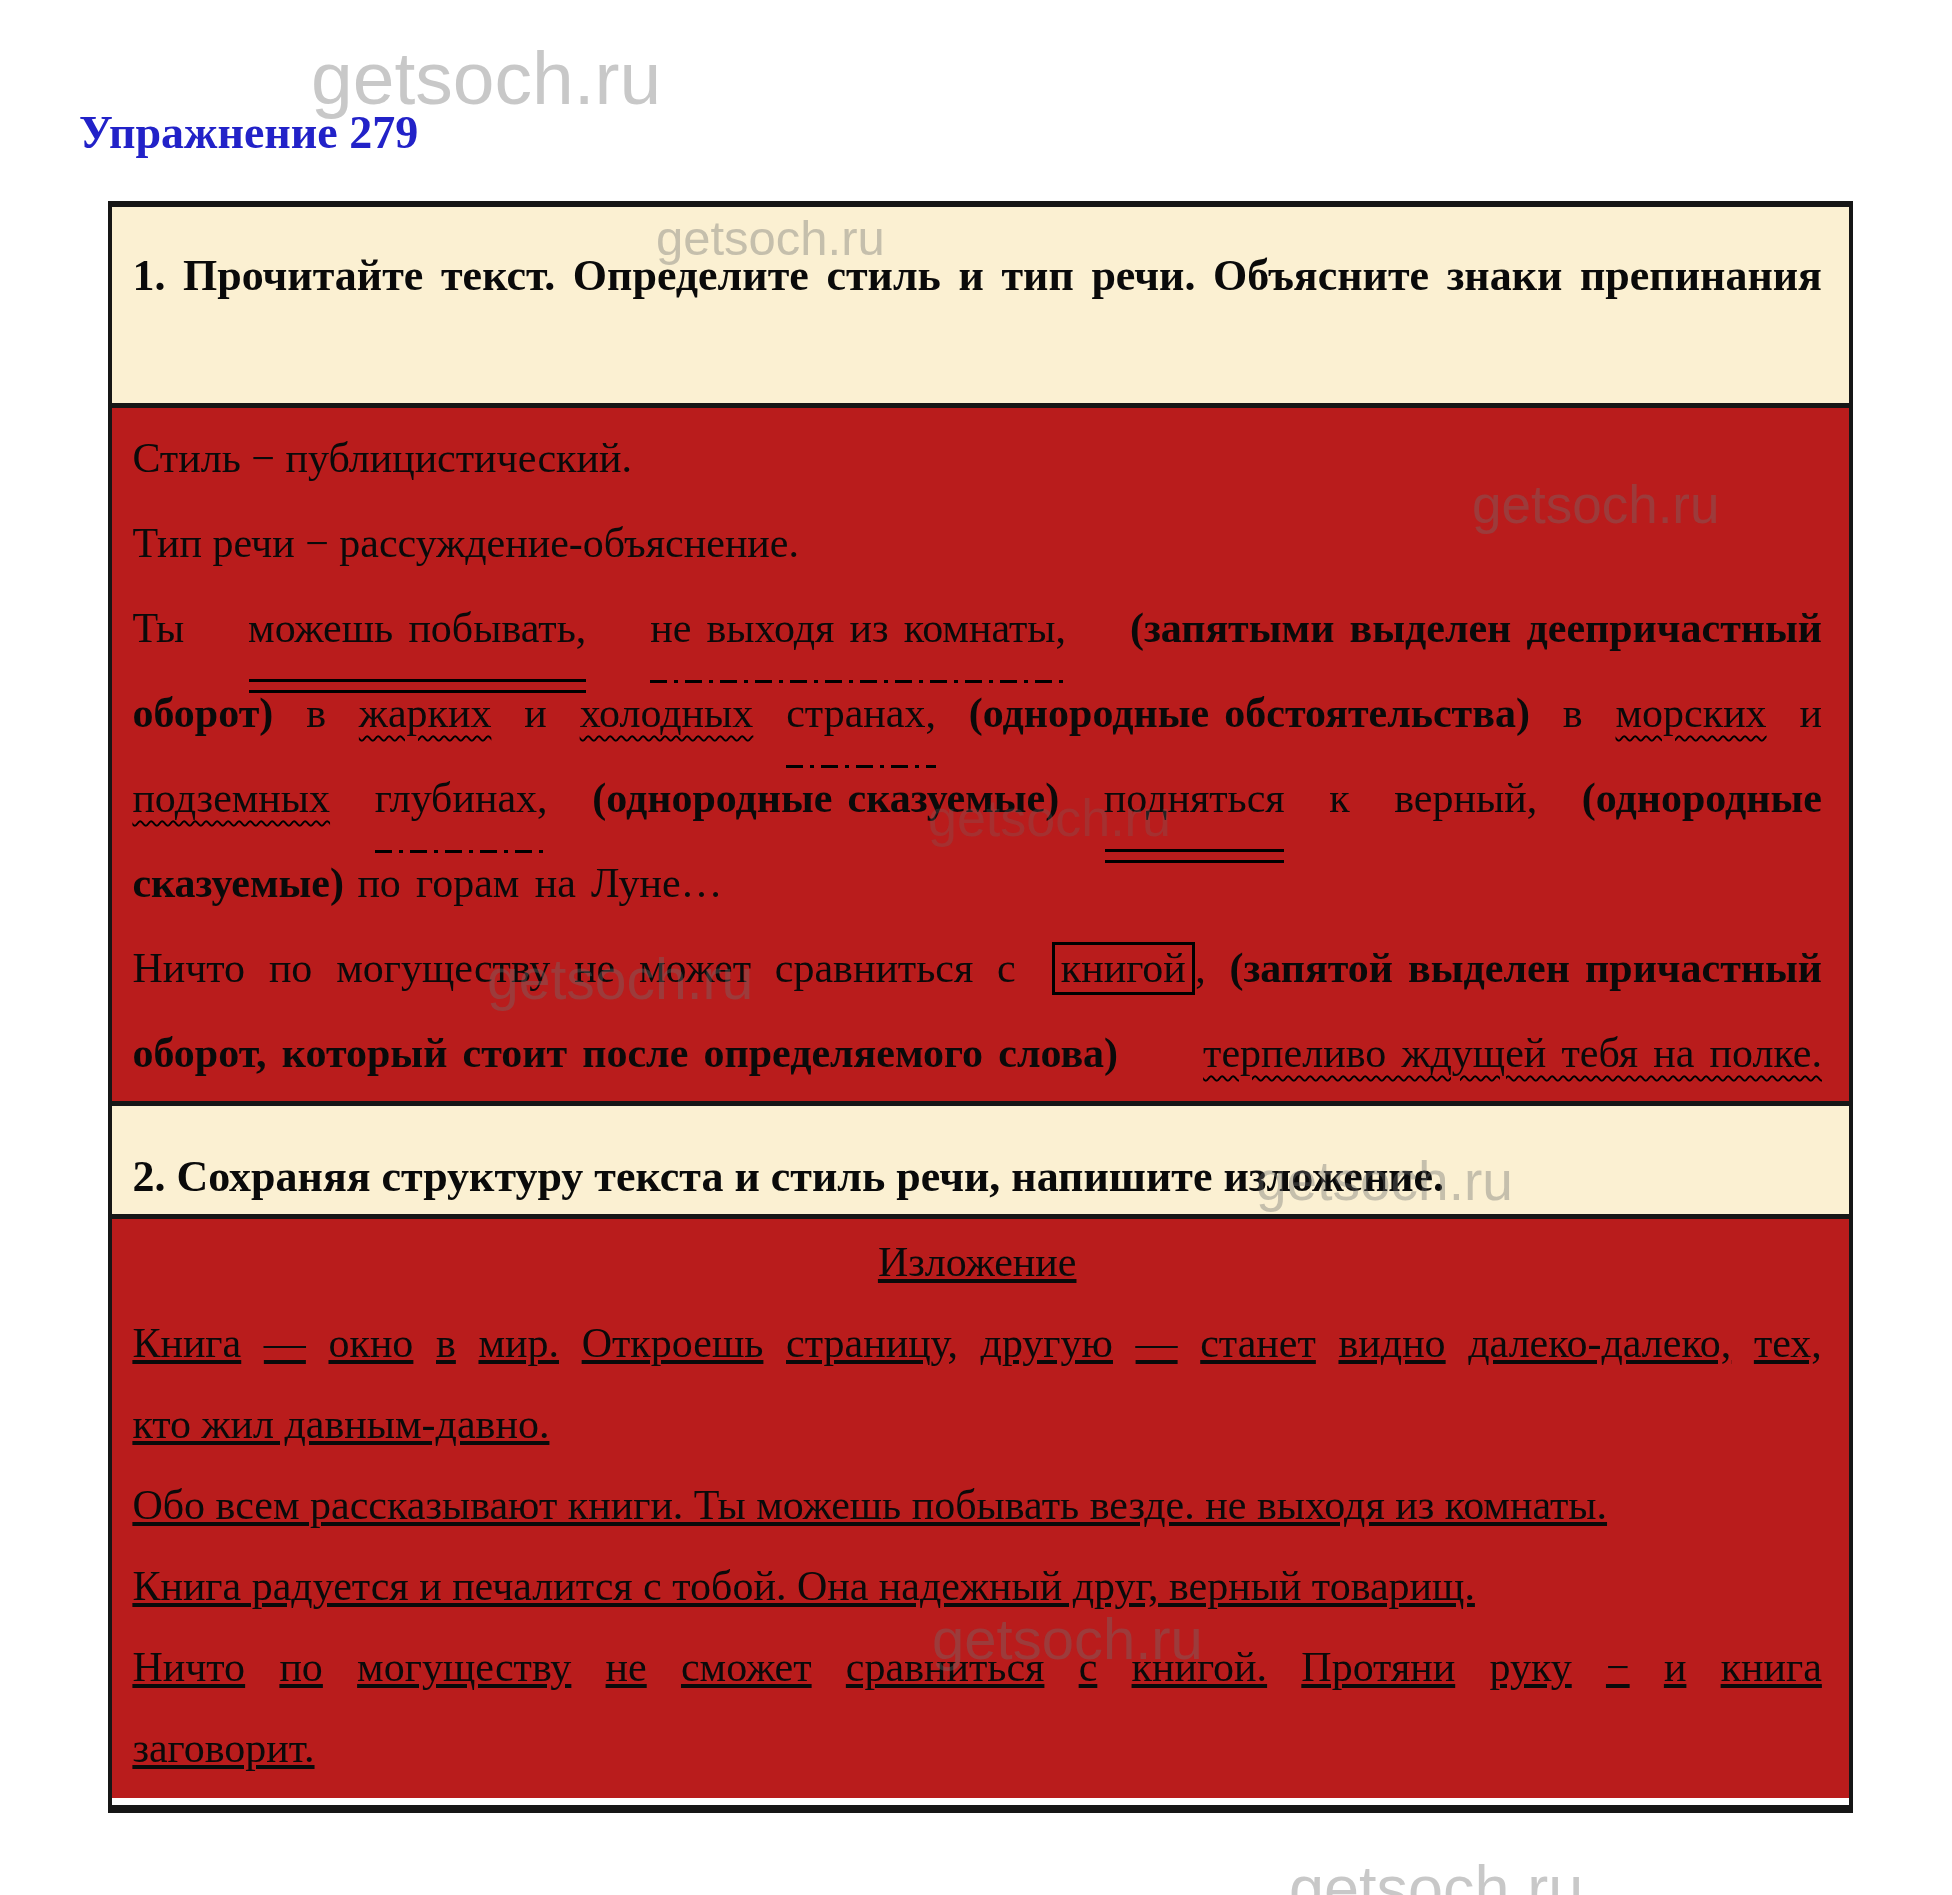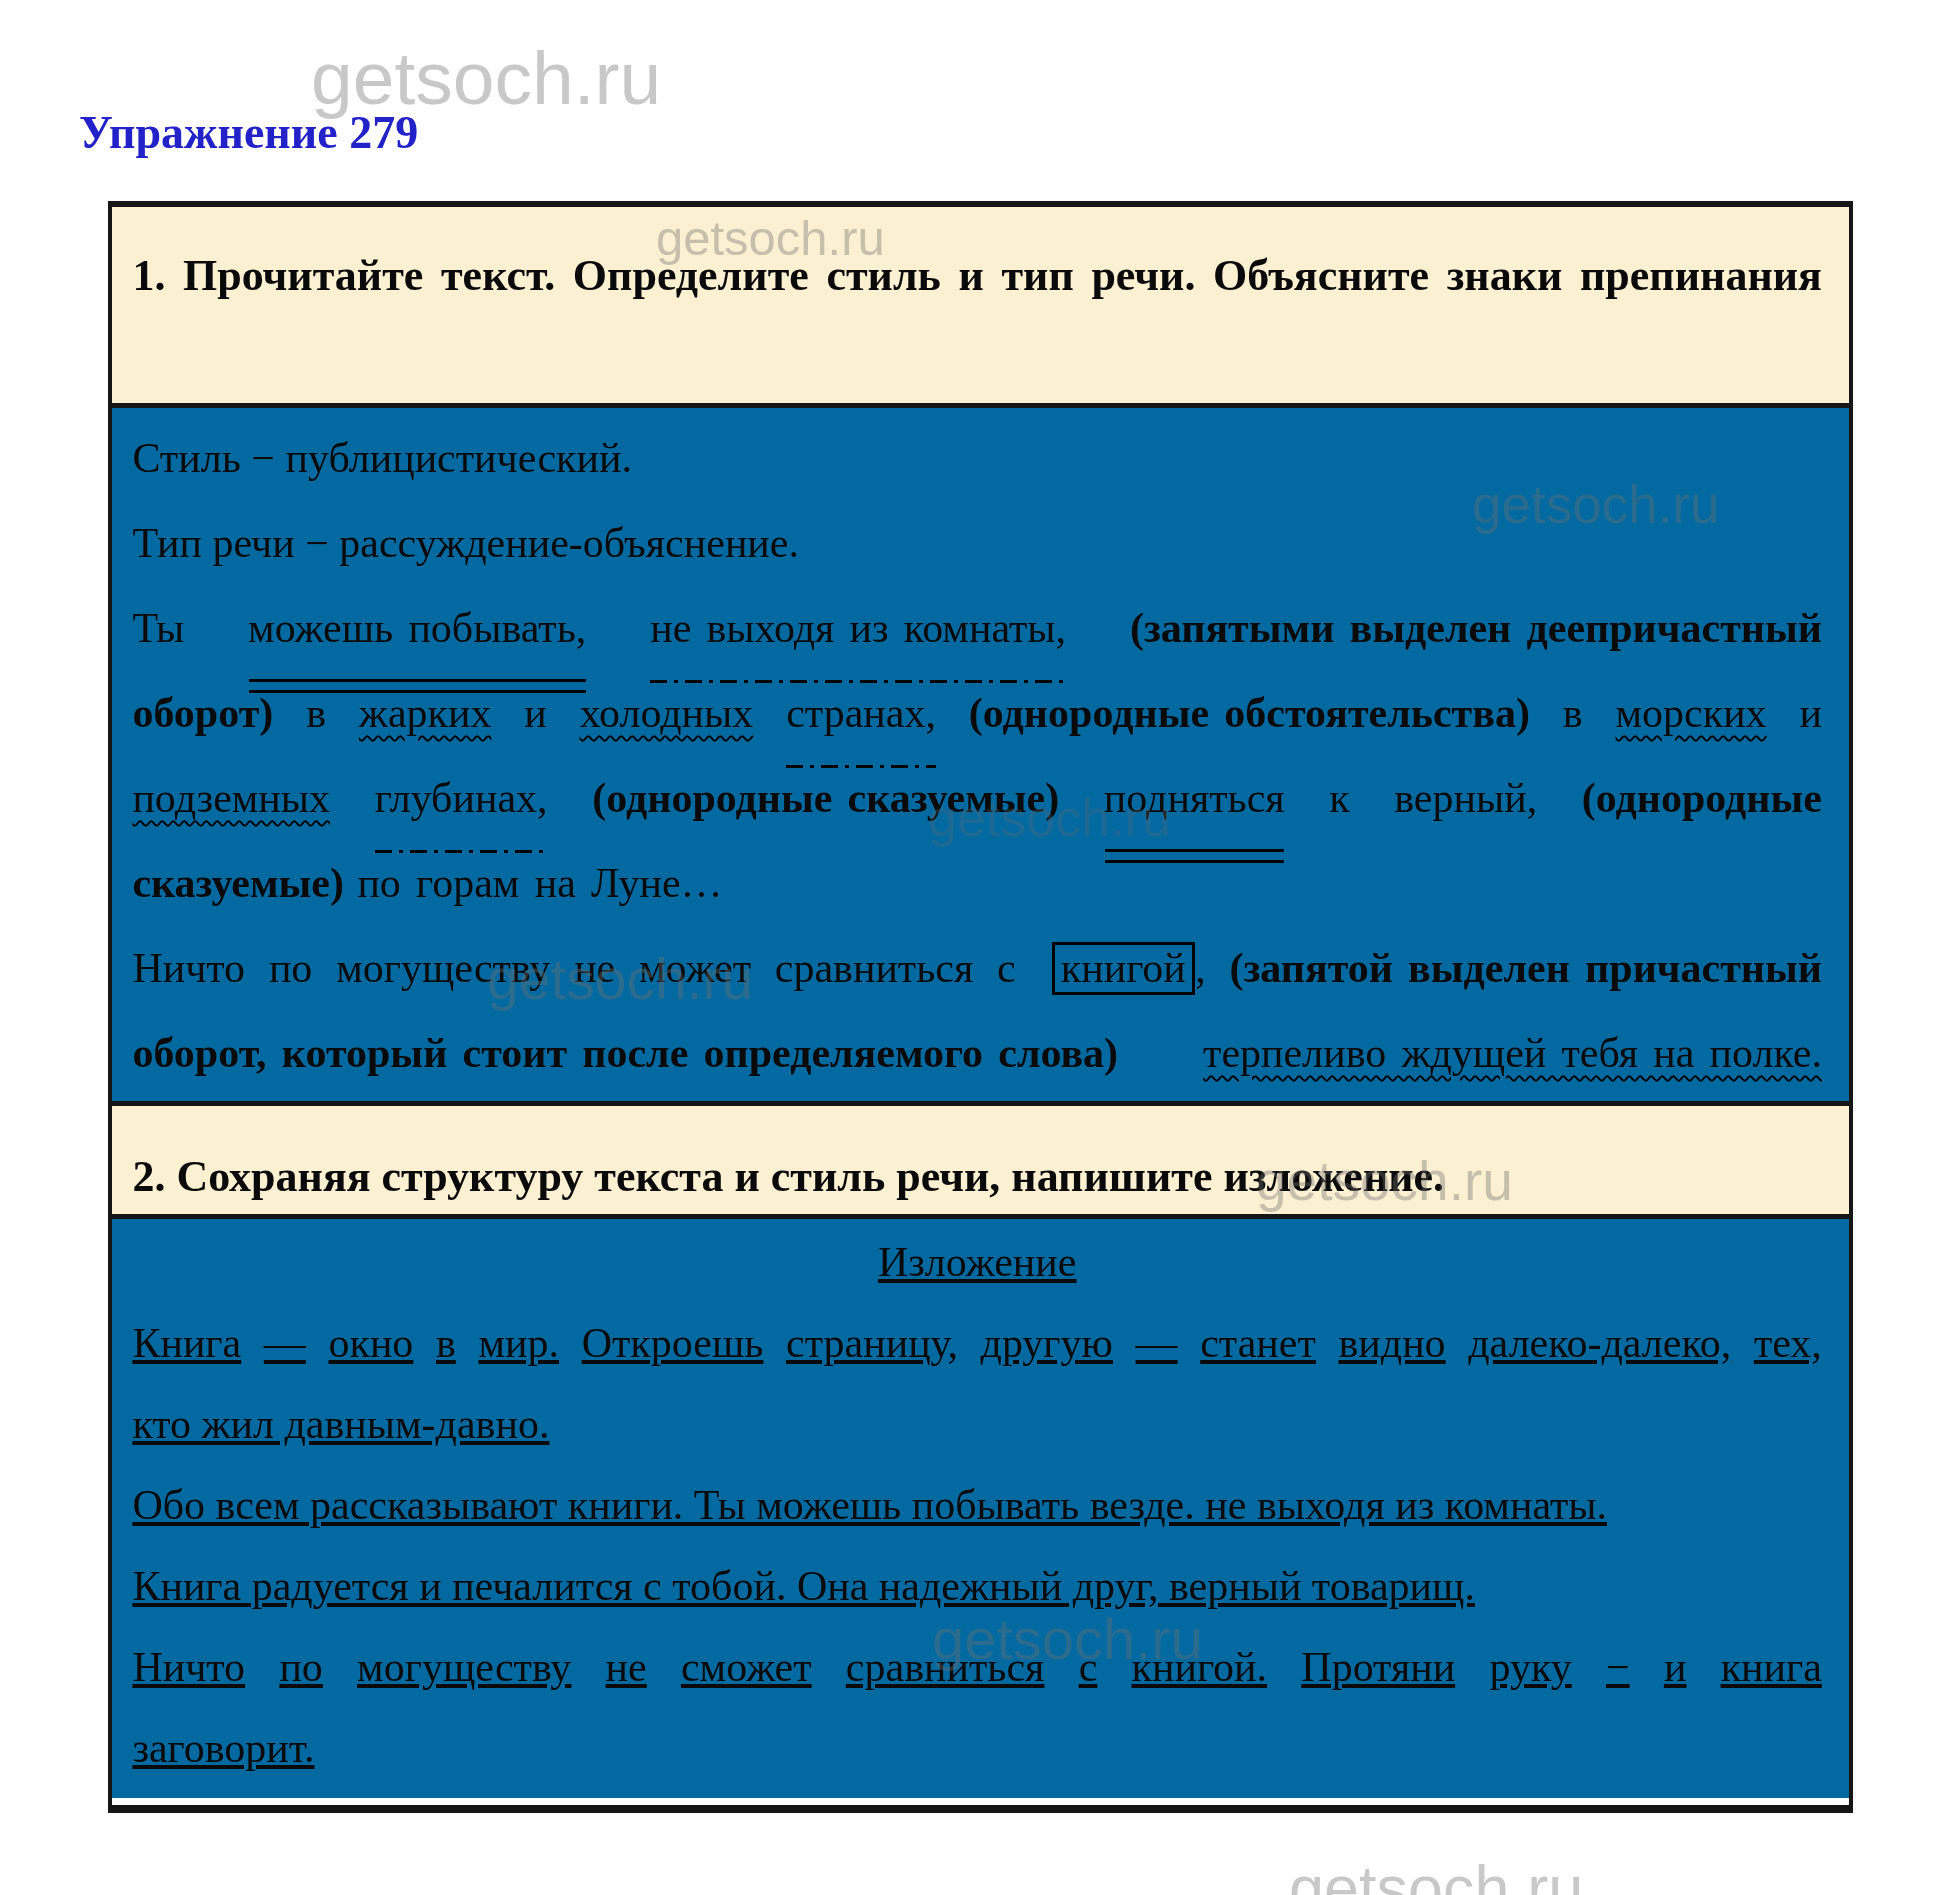--- a/index.html
+++ b/index.html
@@ -28,21 +28,21 @@
     font-size:46px;font-weight:bold;color:#2222c8;line-height:1.1;
   }
   
   .doc-box{
     position:absolute;left:108px;top:201px;width:1745px;height:1612px;
     box-sizing:border-box;background:#ffffff;z-index:1;
     border:4.7px solid #161616;border-top-width:6.3px;border-bottom-width:8.6px;
   }
   .row{box-sizing:border-box;padding:0 27px 0 20.4px;}
   .row-header{background:#fbf0d2;border-bottom:5.5px solid #161616;}
-  .row-body{background:#0369a1;}
+  .row-body{background:#b91c1c;}
   .r1{height:201px;padding-top:28px;}
   .r2{height:698px;border-bottom:5.5px solid #161616;padding-top:7.9px;}
   .r3{height:113px;padding-top:30px;}
   .r4{height:579px;padding-top:3.1px;text-decoration:underline;}
   
   .hline{font-size:44px;font-weight:bold;line-height:82px;white-space:nowrap;}
   .line{font-size:42px;line-height:85px;white-space:nowrap;}
   .r4 .line{line-height:81px;}
   .jline{display:flex;justify-content:space-between;align-items:baseline;}
   .sline{display:flex;justify-content:flex-start;align-items:baseline;column-gap:13.4px;}

